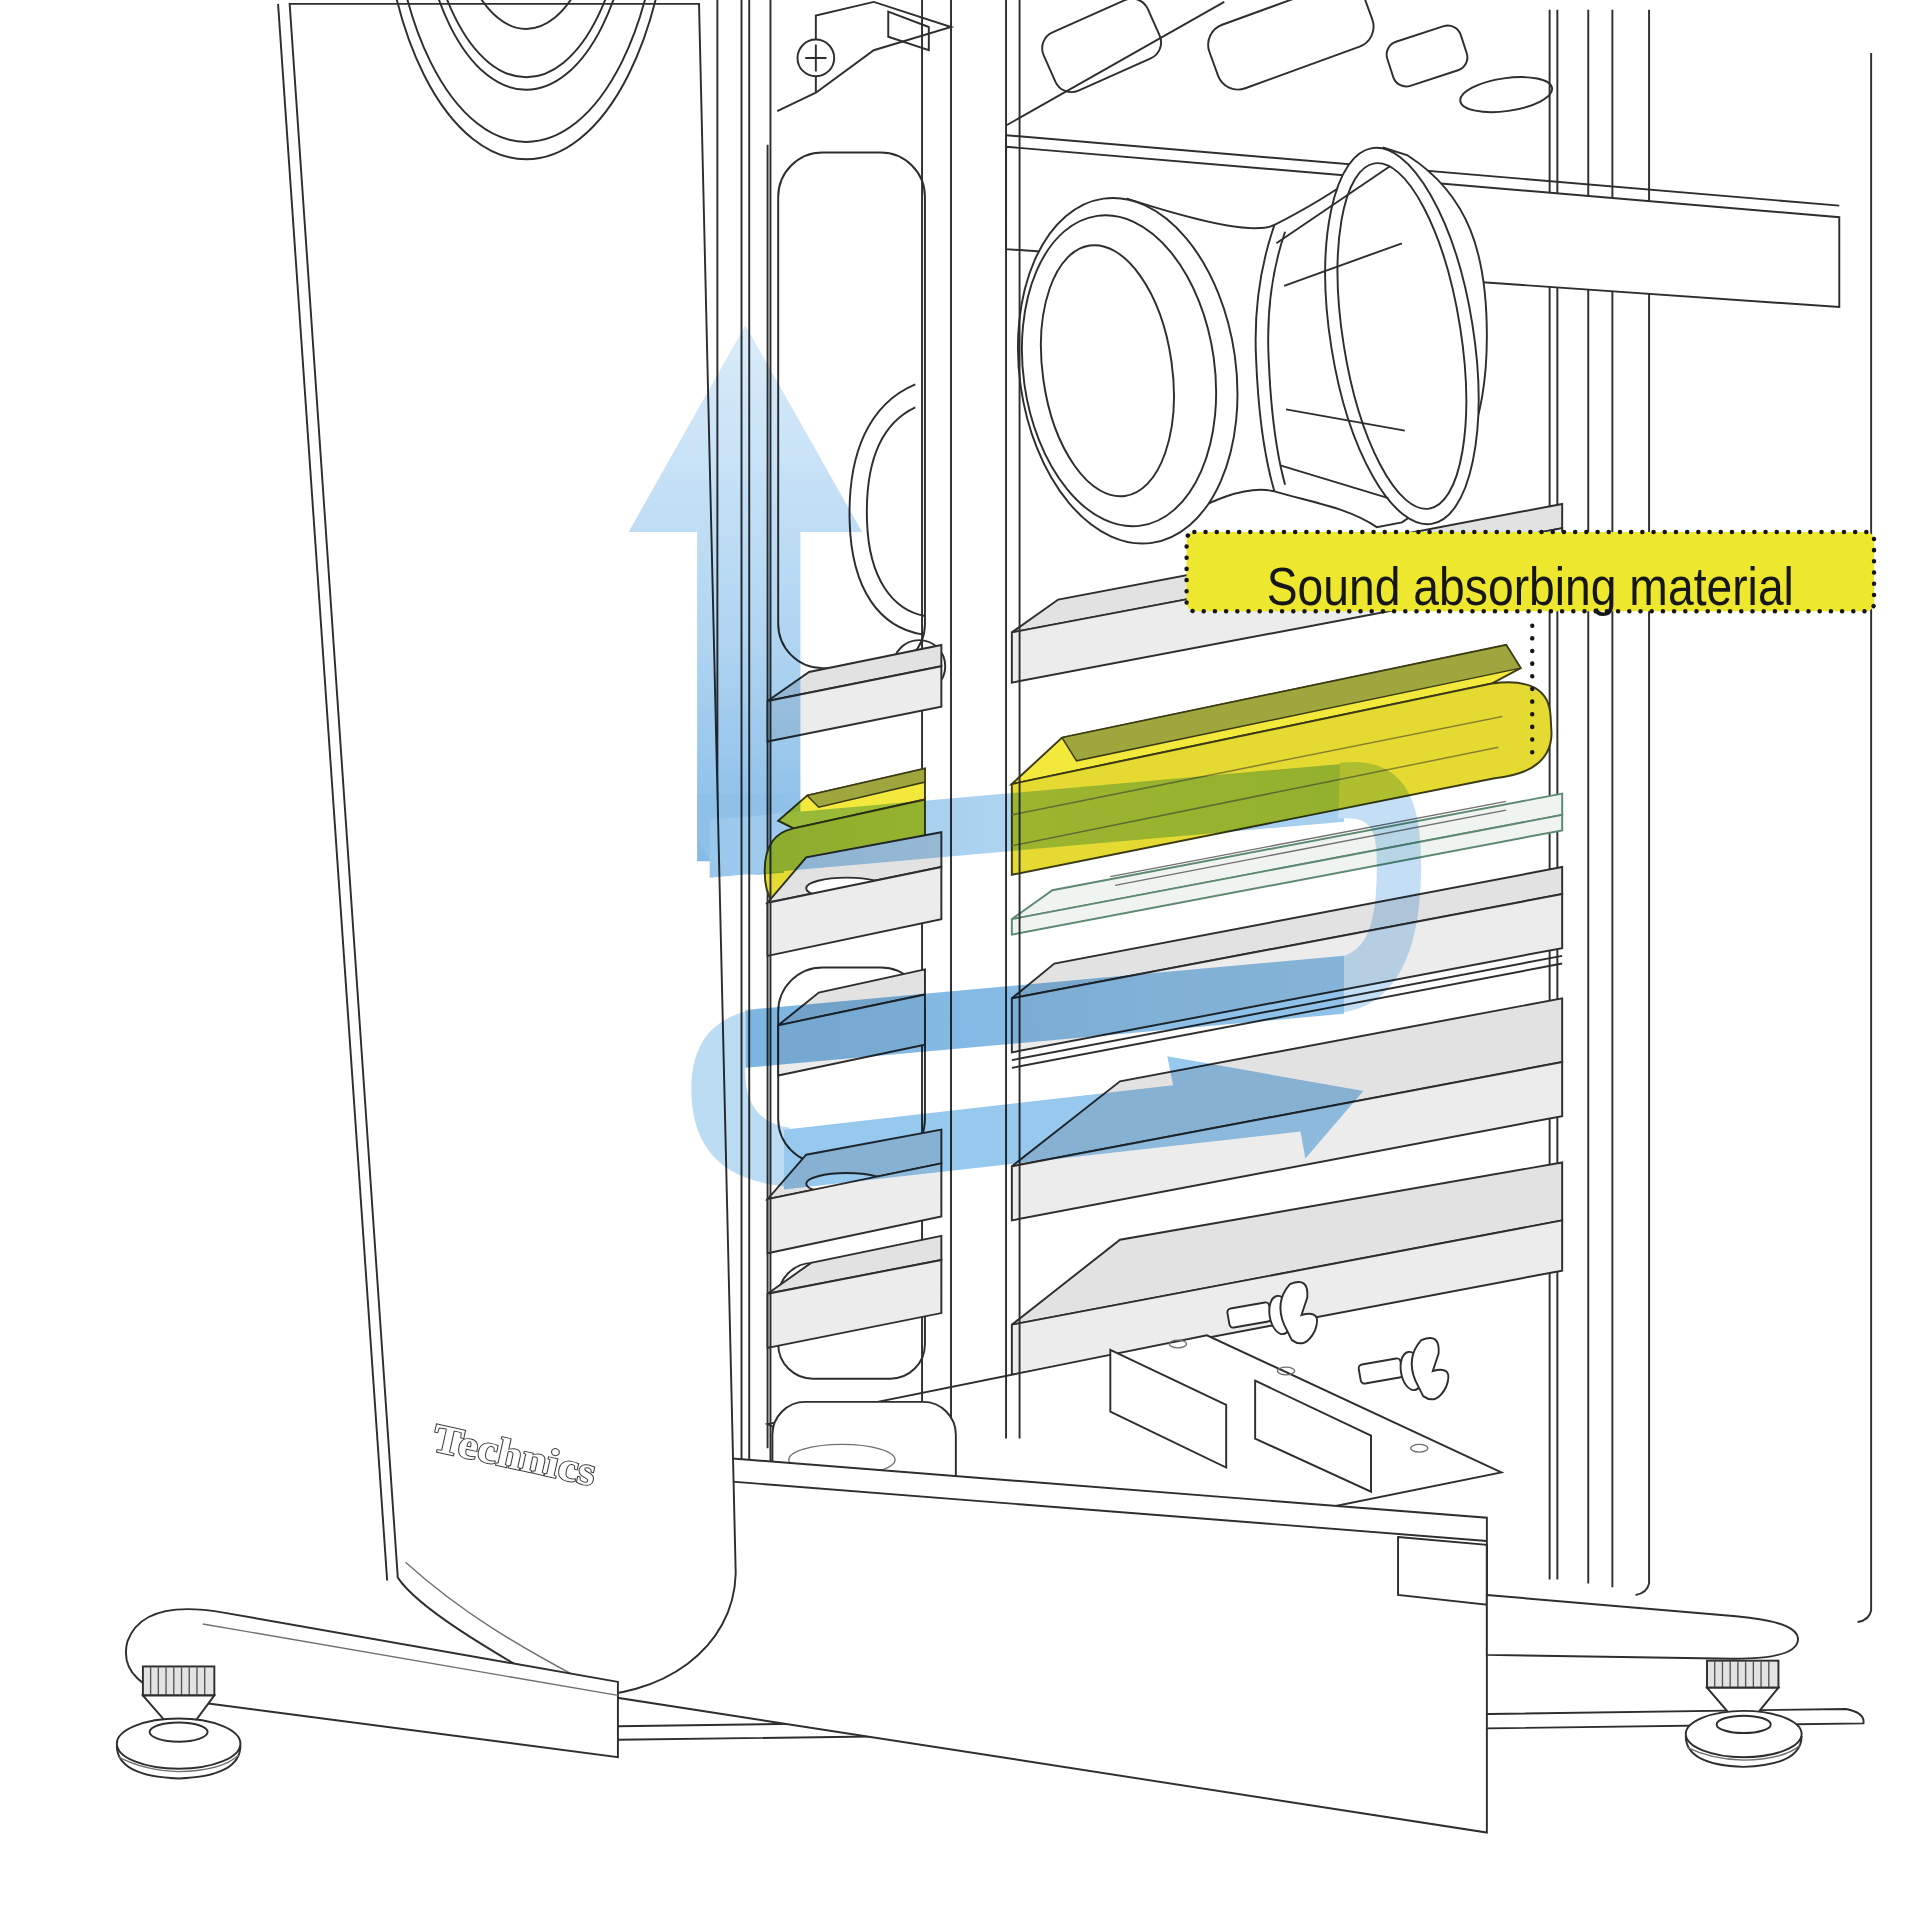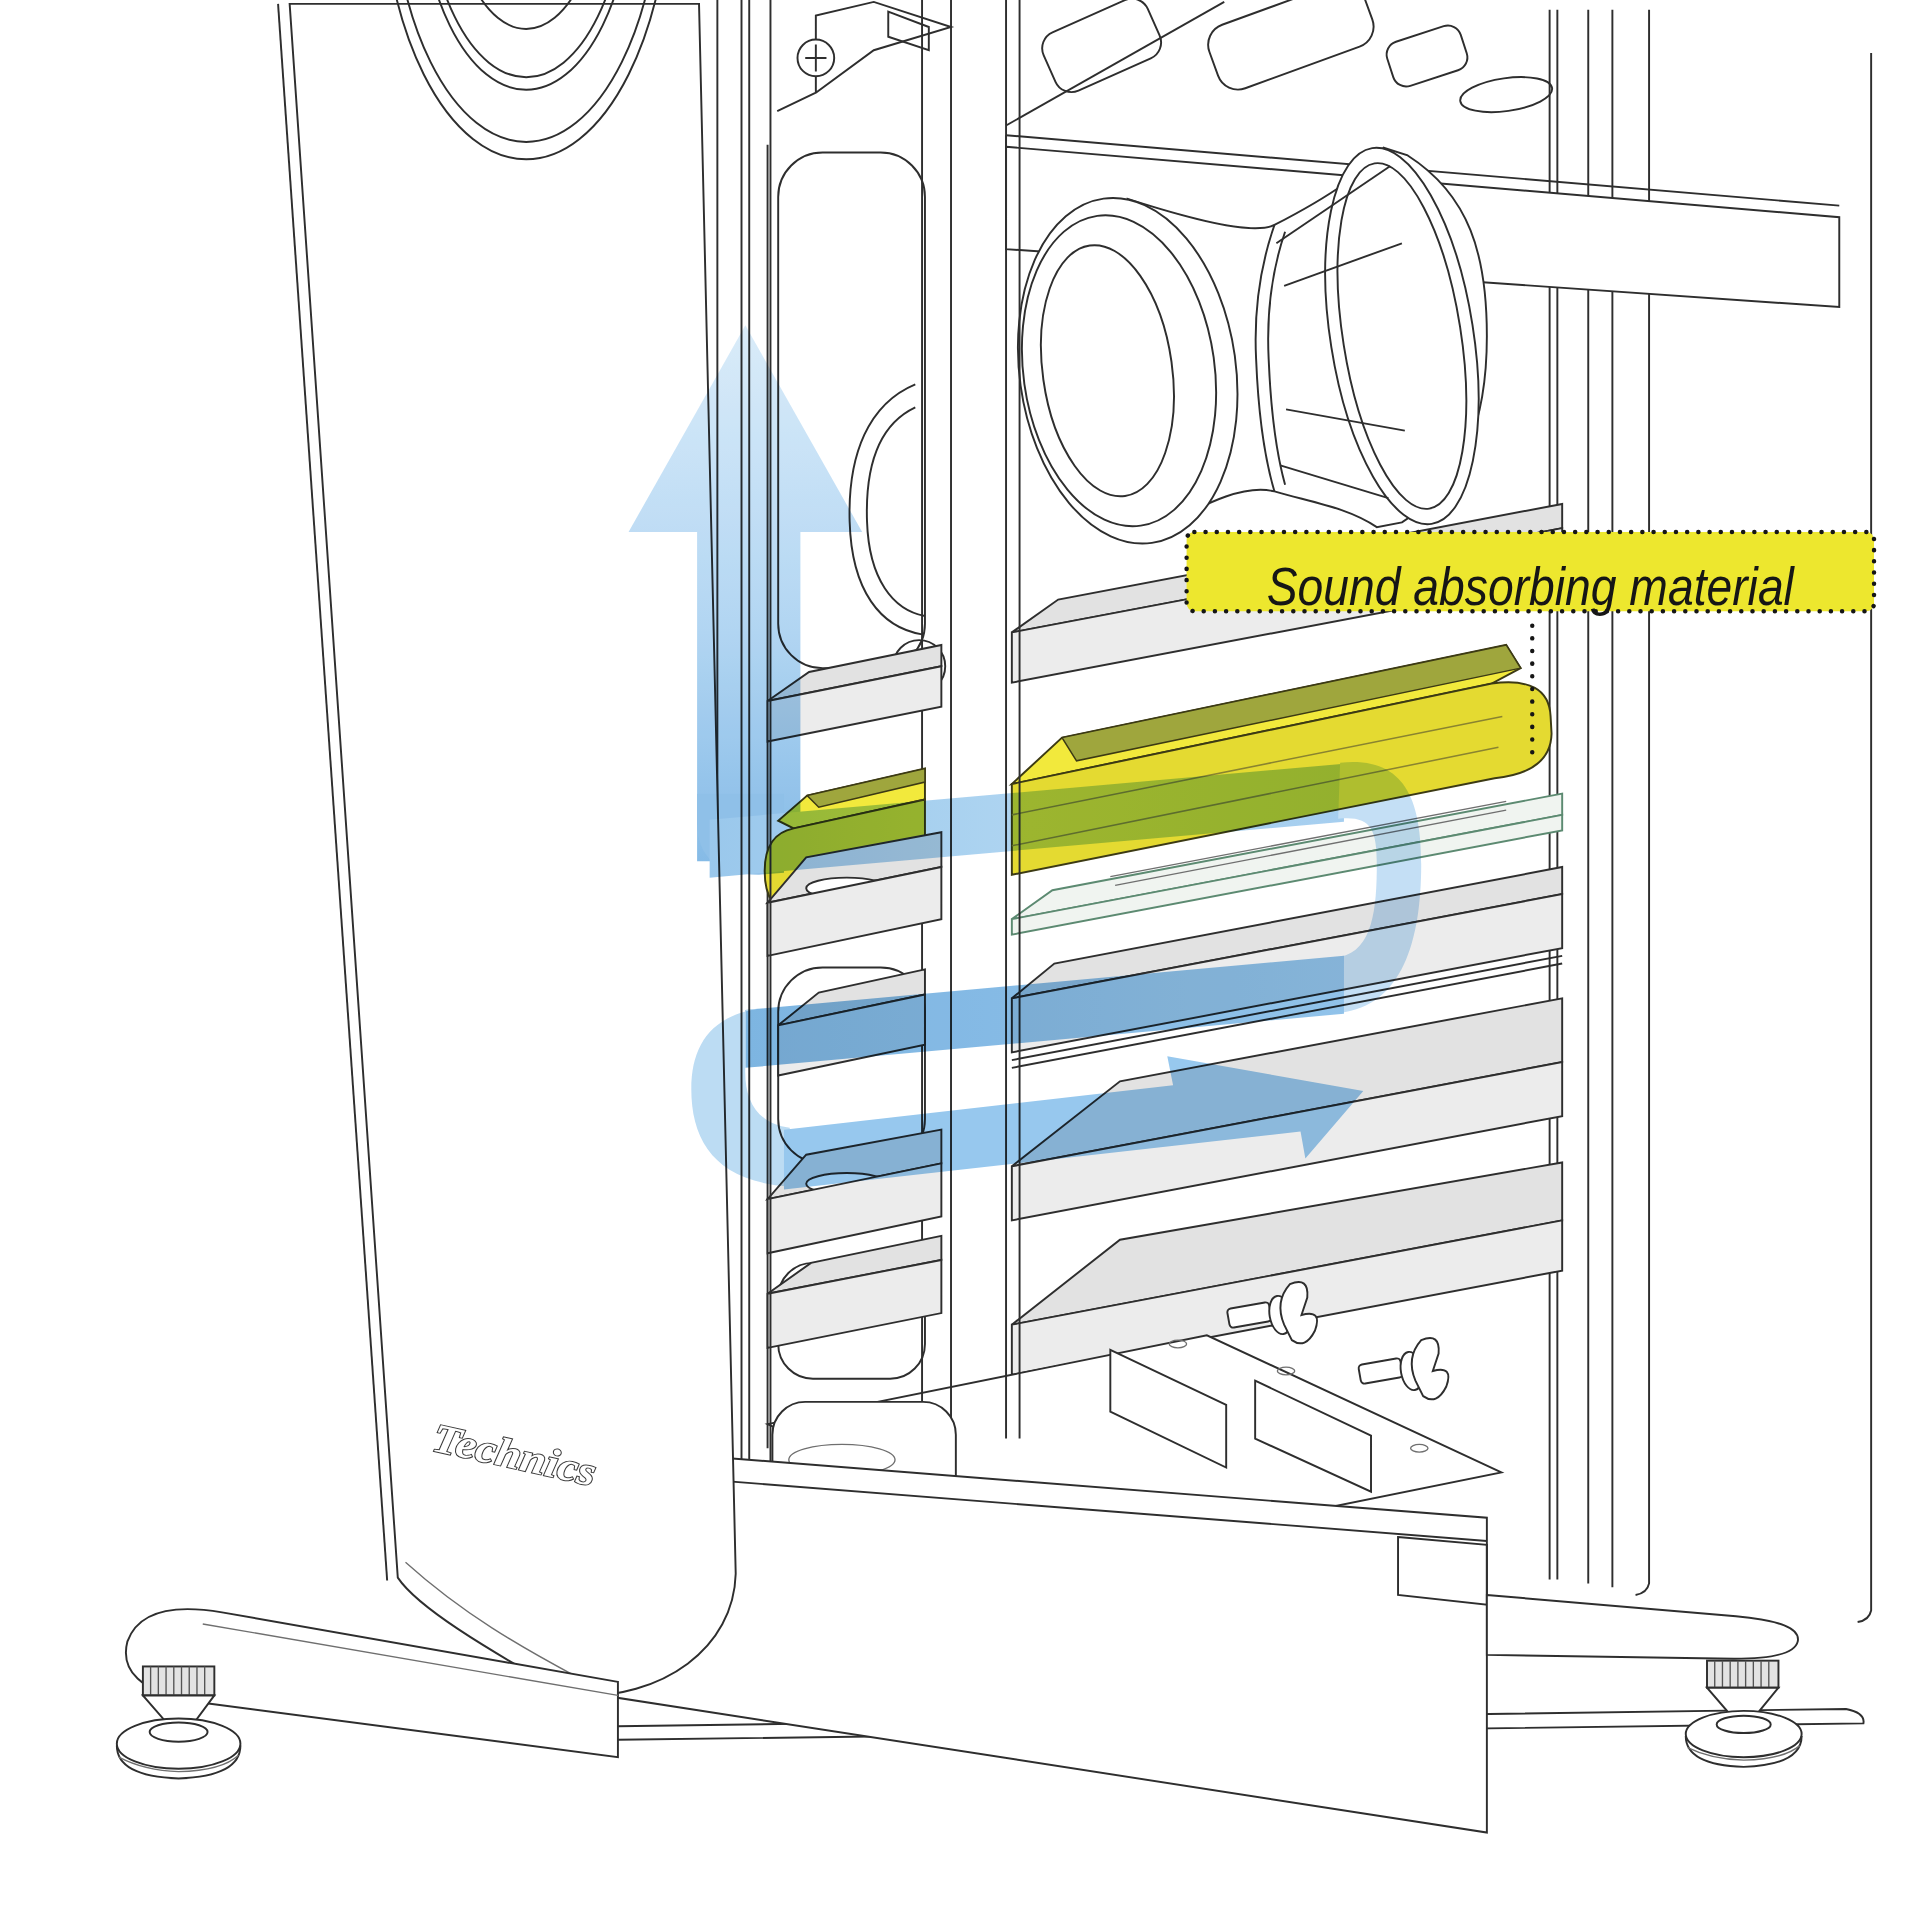--- a/index.html
+++ b/index.html
@@ -1,16 +1,16 @@
 <!DOCTYPE html>
 <html><head>
 <meta charset="utf-8">
 <style>
   html,body{margin:0;padding:0;background:#ffffff;}
-  #stage{width:1931px;height:1931px;position:relative;background:#fff;overflow:hidden;font-style:italic;}
+  #stage{width:1931px;height:1931px;position:relative;background:#fff;overflow:hidden;}
   svg{display:block;}
   .label-text{font-family:"Liberation Sans",sans-serif;font-weight:400;fill:#161616;}
   .logo-text{font-family:"Liberation Serif",serif;font-weight:700;fill:#ffffff;stroke:#3a3a3a;stroke-width:2px;paint-order:stroke fill;}
   .ln{fill:none;stroke:#2e2e2e;stroke-width:2;}
   .lnthin{fill:none;stroke:#6f6f6f;stroke-width:1.4;}
   .wfill{fill:#ffffff;stroke:#2e2e2e;stroke-width:2;}
   .gtop{fill:#e2e2e2;stroke:#2e2e2e;stroke-width:2;}
   .gfront{fill:#ececec;stroke:#2e2e2e;stroke-width:2;}
   .glass{fill:#f0f4f0;stroke:#5c8a71;stroke-width:2;}
   .flow{mix-blend-mode:multiply;}

